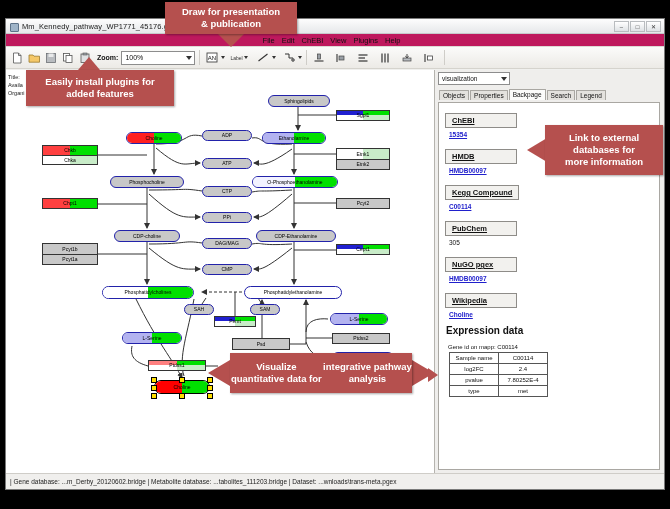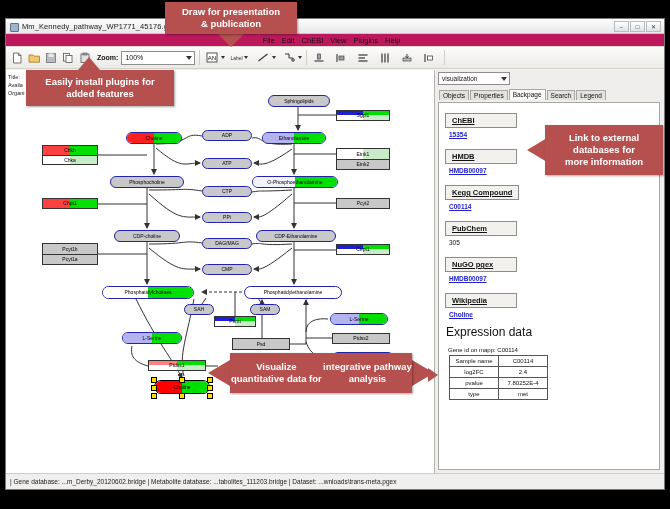--- a/index.html
+++ b/index.html
@@ -52,21 +52,21 @@
   .tab{font-size:6.5px;color:#111;border:1px solid #a9a7a2;border-bottom:none;background:#e4e2de;
        padding:1px 3px 1px 3px;margin-right:1px;border-radius:1px 1px 0 0;white-space:nowrap;}
   .tab.active{background:#fbfbfa;padding-bottom:2px;position:relative;z-index:2;}
   .rpbody{position:absolute;left:3px;top:32px;right:4px;bottom:3px;background:#fff;border:1px solid #a9a7a2;
           overflow:hidden;}
   .rpinner{padding:6px 0 0 6px;}
   .dbhead{display:inline-block;min-width:72px;border:1px solid #8e8c88;background:#f2f1ee;
           font-size:7.5px;font-weight:bold;color:#111;padding:2px 6px;box-sizing:border-box;text-decoration:underline;}
   .dblink{font-size:6.5px;color:#2020cc;text-decoration:underline;margin:3px 0 7px 4px;display:block;font-weight:bold;}
   .dbplain{font-size:6.5px;color:#111;margin:3px 0 7px 4px;display:block;}
-  .exphead{font-size:12px;font-weight:normal;color:#111;margin:7px 0 8px 1px;}
+  .exphead{font-size:10px;font-weight:bold;color:#111;margin:7px 0 8px 1px;}
   .geneid{font-size:6px;color:#111;margin:0 0 2px 3px;}
   table.expr{border-collapse:collapse;margin-left:4px;}
   table.expr td{border:1px solid #555;font-size:6px;color:#111;text-align:center;padding:2px 3px;min-width:42px;}
 
   
   .statusbar{position:absolute;left:0;right:0;bottom:0;height:16px;background:#f0efed;
              border-top:1px solid #cfcdc8;display:flex;align-items:center;box-sizing:border-box;}
   .statusbar .stxt{font-size:6.5px;color:#222;padding-left:4px;white-space:nowrap;}
 
   

